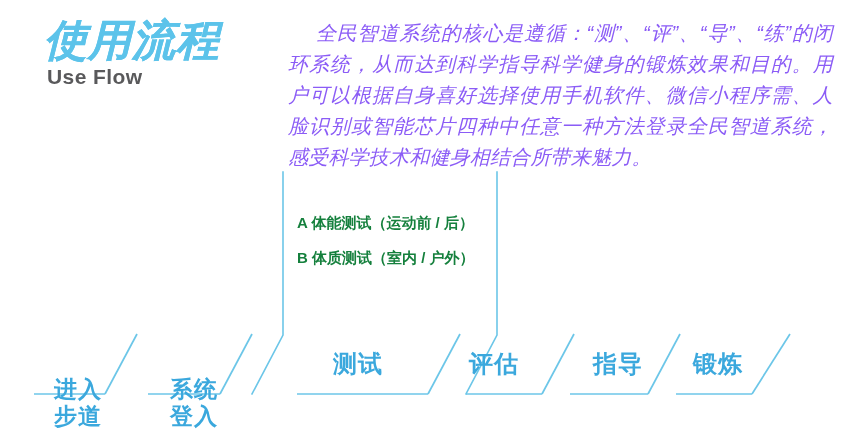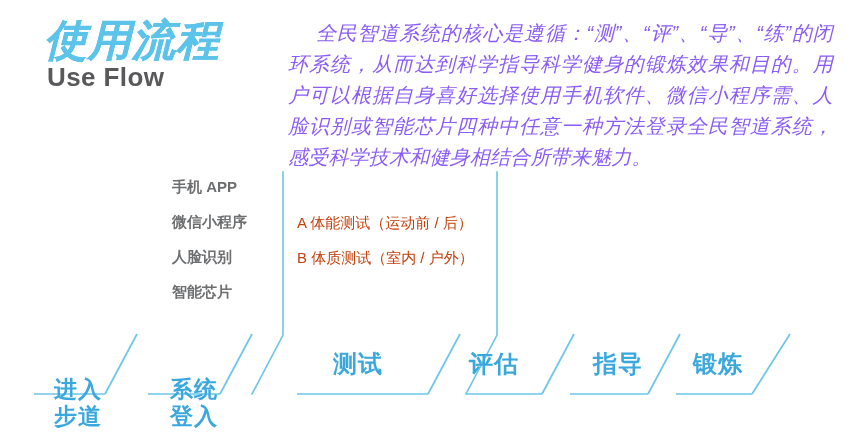--- a/index.html
+++ b/index.html
@@ -32,21 +32,21 @@
     font-style: italic;
     letter-spacing: 1px;
     color: #5cc3ea;
     white-space: nowrap;
     -webkit-text-stroke: 0.4px #5cc3ea;
   }
   #header-title-en {
     position: absolute;
     left: 47px;
     top: 64px;
-    font-size: 26px;
+    font-size: 21px;
     line-height: 26px;
     font-weight: bold;
     letter-spacing: 0.4px;
     color: #59595b;
     white-space: nowrap;
   }
 
   #intro-paragraph {
     position: absolute;
     left: 288px;
@@ -78,22 +78,22 @@
 
   #tests-list {
     position: absolute;
     left: 297px;
     top: 205px;
     width: 190px;
   }
   #tests-list .list-item {
     font-size: 15px;
     line-height: 35px;
-    font-weight: normal;
-    color: #c2410c;
+    font-weight: bold;
+    color: #15803d;
     white-space: nowrap;
   }
 
   
   #flow-svg {
     position: absolute;
     left: 0;
     top: 0;
     width: 851px;
     height: 442px;
@@ -129,26 +129,20 @@
 
 <div id="page">
 
   <div>
     <div id="header-title-cn">使用流程</div>
     <div id="header-title-en">Use Flow</div>
   </div>
 
   <div id="intro-paragraph">全民智道系统的核心是遵循：“测”、“评”、“导”、“练”的闭环系统，从而达到科学指导科学健身的锻炼效果和目的。用户可以根据自身喜好选择使用手机软件、微信小程序需、人脸识别或智能芯片四种中任意一种方法登录全民智道系统，感受科学技术和健身相结合所带来魅力。</div>
 
-  <div id="methods-list">
-    <div class="list-item">手机 APP</div>
-    <div class="list-item">微信小程序</div>
-    <div class="list-item">人脸识别</div>
-    <div class="list-item">智能芯片</div>
-  </div>
 
   <div id="tests-list">
     <div class="list-item">A  体能测试（运动前 / 后）</div>
     <div class="list-item">B  体质测试（室内 / 户外）</div>
   </div>
 
   <svg id="flow-svg" viewBox="0 0 851 442">
     <g id="divider-group" stroke="#6cc6e8" stroke-width="1.6" fill="none" stroke-linecap="square">
 
       <path id="divider-left" d="M283,172 L283,335 L252,394"></path>

